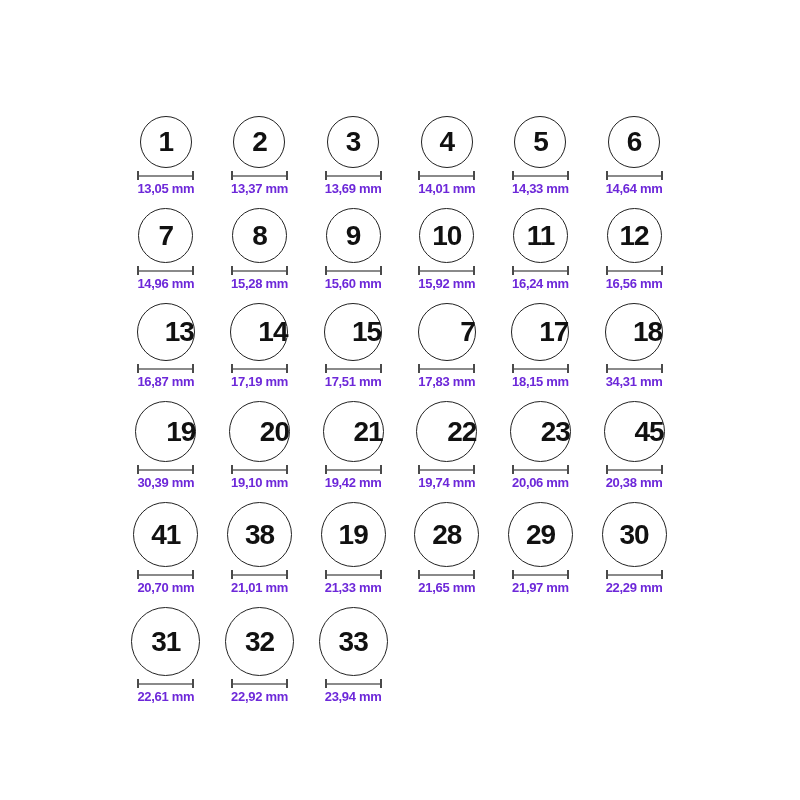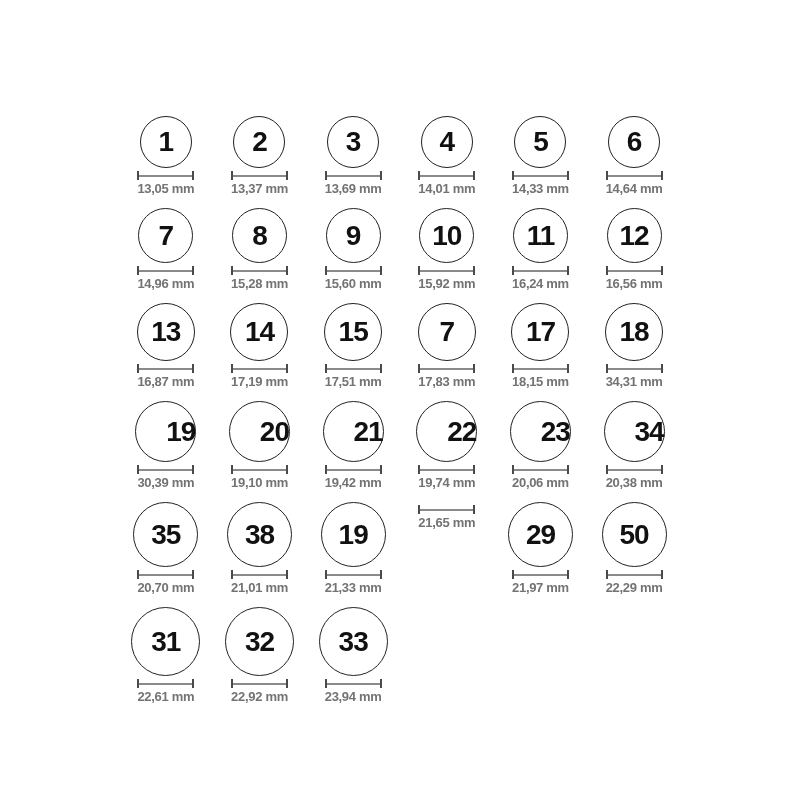--- a/index.html
+++ b/index.html
@@ -30,21 +30,21 @@
   .circle {
     border: 1.5px solid #222222;
     border-radius: 50%;
     display: flex;
     align-items: center;
     justify-content: center;
     background: #ffffff;
   }
   .r1 .circle { width: 52px; height: 52px; }
   .r2 .circle { width: 55px; height: 55px; }
-  .r3 .circle { width: 58px; height: 58px; }
+  .r3 .circle { width: 58px; height: 58px; justify-content: flex-end; }
   .r4 .circle { width: 61px; height: 61px; justify-content: flex-end; }
   .r5 .circle { width: 65px; height: 65px; }
   .r6 .circle { width: 69px; height: 69px; }
   .num {
     font-size: 28px;
     font-weight: bold;
     color: #111111;
     letter-spacing: -1px;
     line-height: 1;
   }
@@ -58,21 +58,21 @@
     margin-top: 3px;
   }
   .measure .mline {
     height: 2px;
     background: #8a8a8a;
     flex: 1;
   }
   .mm {
     font-size: 13px;
     font-weight: bold;
-    color: #737373;
+    color: #6d28d9;
     margin-top: 1px;
     letter-spacing: -0.3px;
     white-space: nowrap;
   }
 </style>
 </head>
 <body>
 
 <div class="chart">
 
@@ -288,33 +288,33 @@
       <div class="circle">
           <span class="num">23</span>
         </div>
       <div class="measure">
           <span class="mline"></span>
         </div>
       <div class="mm">20,06 mm</div>
     </div>
     <div class="cell">
       <div class="circle">
-          <span class="num">34</span>
+          <span class="num">45</span>
         </div>
       <div class="measure">
           <span class="mline"></span>
         </div>
       <div class="mm">20,38 mm</div>
     </div>
   </div>
 
   <div class="row r5">
     <div class="cell">
       <div class="circle">
-          <span class="num">35</span>
+          <span class="num">41</span>
         </div>
       <div class="measure">
           <span class="mline"></span>
         </div>
       <div class="mm">20,70 mm</div>
     </div>
     <div class="cell">
       <div class="circle">
           <span class="num">38</span>
         </div>
@@ -326,37 +326,40 @@
     <div class="cell">
       <div class="circle">
           <span class="num">19</span>
         </div>
       <div class="measure">
           <span class="mline"></span>
         </div>
       <div class="mm">21,33 mm</div>
     </div>
     <div class="cell">
+      <div class="circle">
+          <span class="num">28</span>
+        </div>
       <div class="measure">
           <span class="mline"></span>
         </div>
       <div class="mm">21,65 mm</div>
     </div>
     <div class="cell">
       <div class="circle">
           <span class="num">29</span>
         </div>
       <div class="measure">
           <span class="mline"></span>
         </div>
       <div class="mm">21,97 mm</div>
     </div>
     <div class="cell">
       <div class="circle">
-          <span class="num">50</span>
+          <span class="num">30</span>
         </div>
       <div class="measure">
           <span class="mline"></span>
         </div>
       <div class="mm">22,29 mm</div>
     </div>
   </div>
 
   <div class="row r6">
     <div class="cell">

